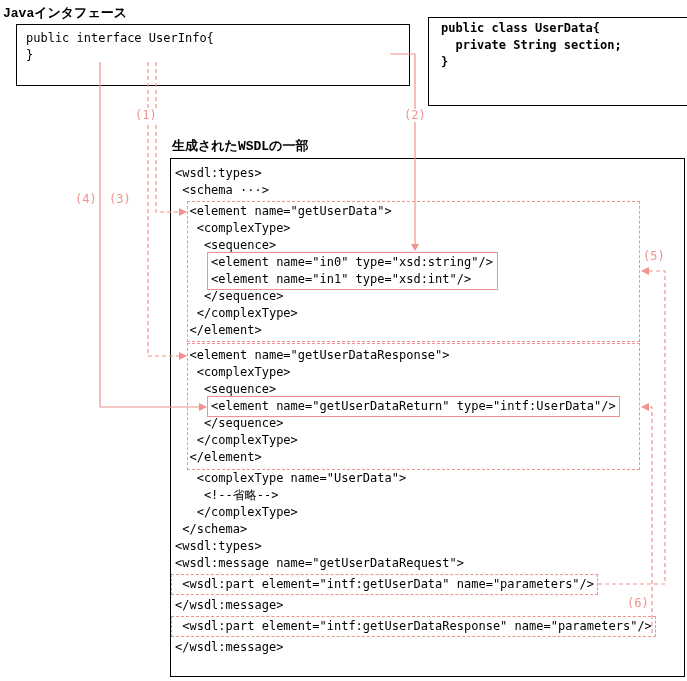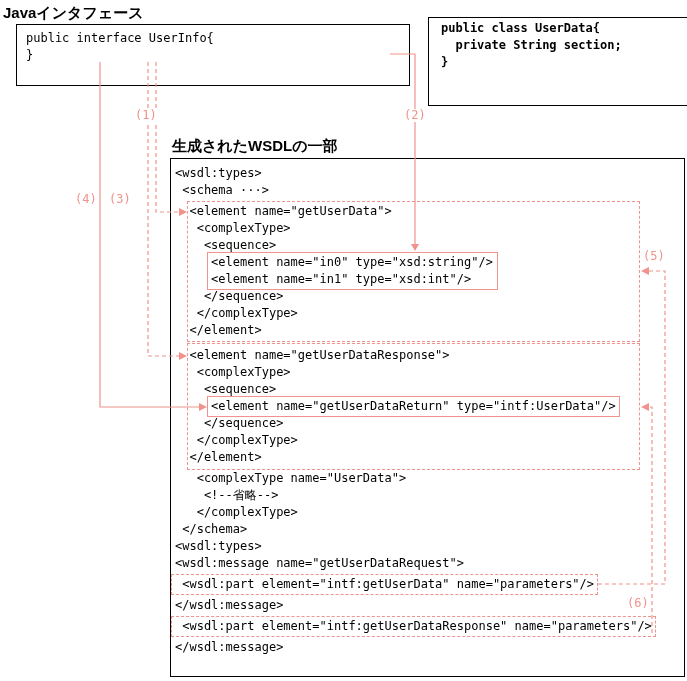--- a/index.html
+++ b/index.html
@@ -1,19 +1,19 @@
 <!DOCTYPE html>
 <html><head>
 <meta charset="utf-8">
 <style>
   :root{ --pink:#ef938c; }
   html,body{margin:0;padding:0;background:#fff;}
   .stage{position:relative;width:687px;height:681px;background:#fff;
          font-family:"DejaVu Sans Mono", monospace;font-size:12px;color:#000;overflow:hidden;}
-  .hdr{position:absolute;font-family:Liberation Sans, sans-serif;font-size:15px;font-weight:bold;white-space:pre;}
+  .hdr{position:absolute;font-family:Liberation Mono, monospace;font-size:13px;font-weight:bold;white-space:pre;}
   #h1{left:3px;top:4px;}
   #h2{left:430px;top:15px;}
   #h3{left:172px;top:137px;}
   .box{position:absolute;border:1px solid #000;background:#fff;box-sizing:border-box;}
   #ifaceBox{left:16px;top:24px;width:394px;height:62px;padding:5px 0 0 9px;}
   #classBox{left:428px;top:17px;width:284px;height:89px;padding:2px 0 0 12px;font-weight:bold;}
   #wsdlBox{left:170px;top:158px;width:515px;height:519px;padding:6px 16px 4px 4px;}
   .code{white-space:pre;line-height:17px;}
   .ln{white-space:pre;line-height:17px;height:17px;}
   .mt4{margin-top:4px;} .mt8{margin-top:8px;}

